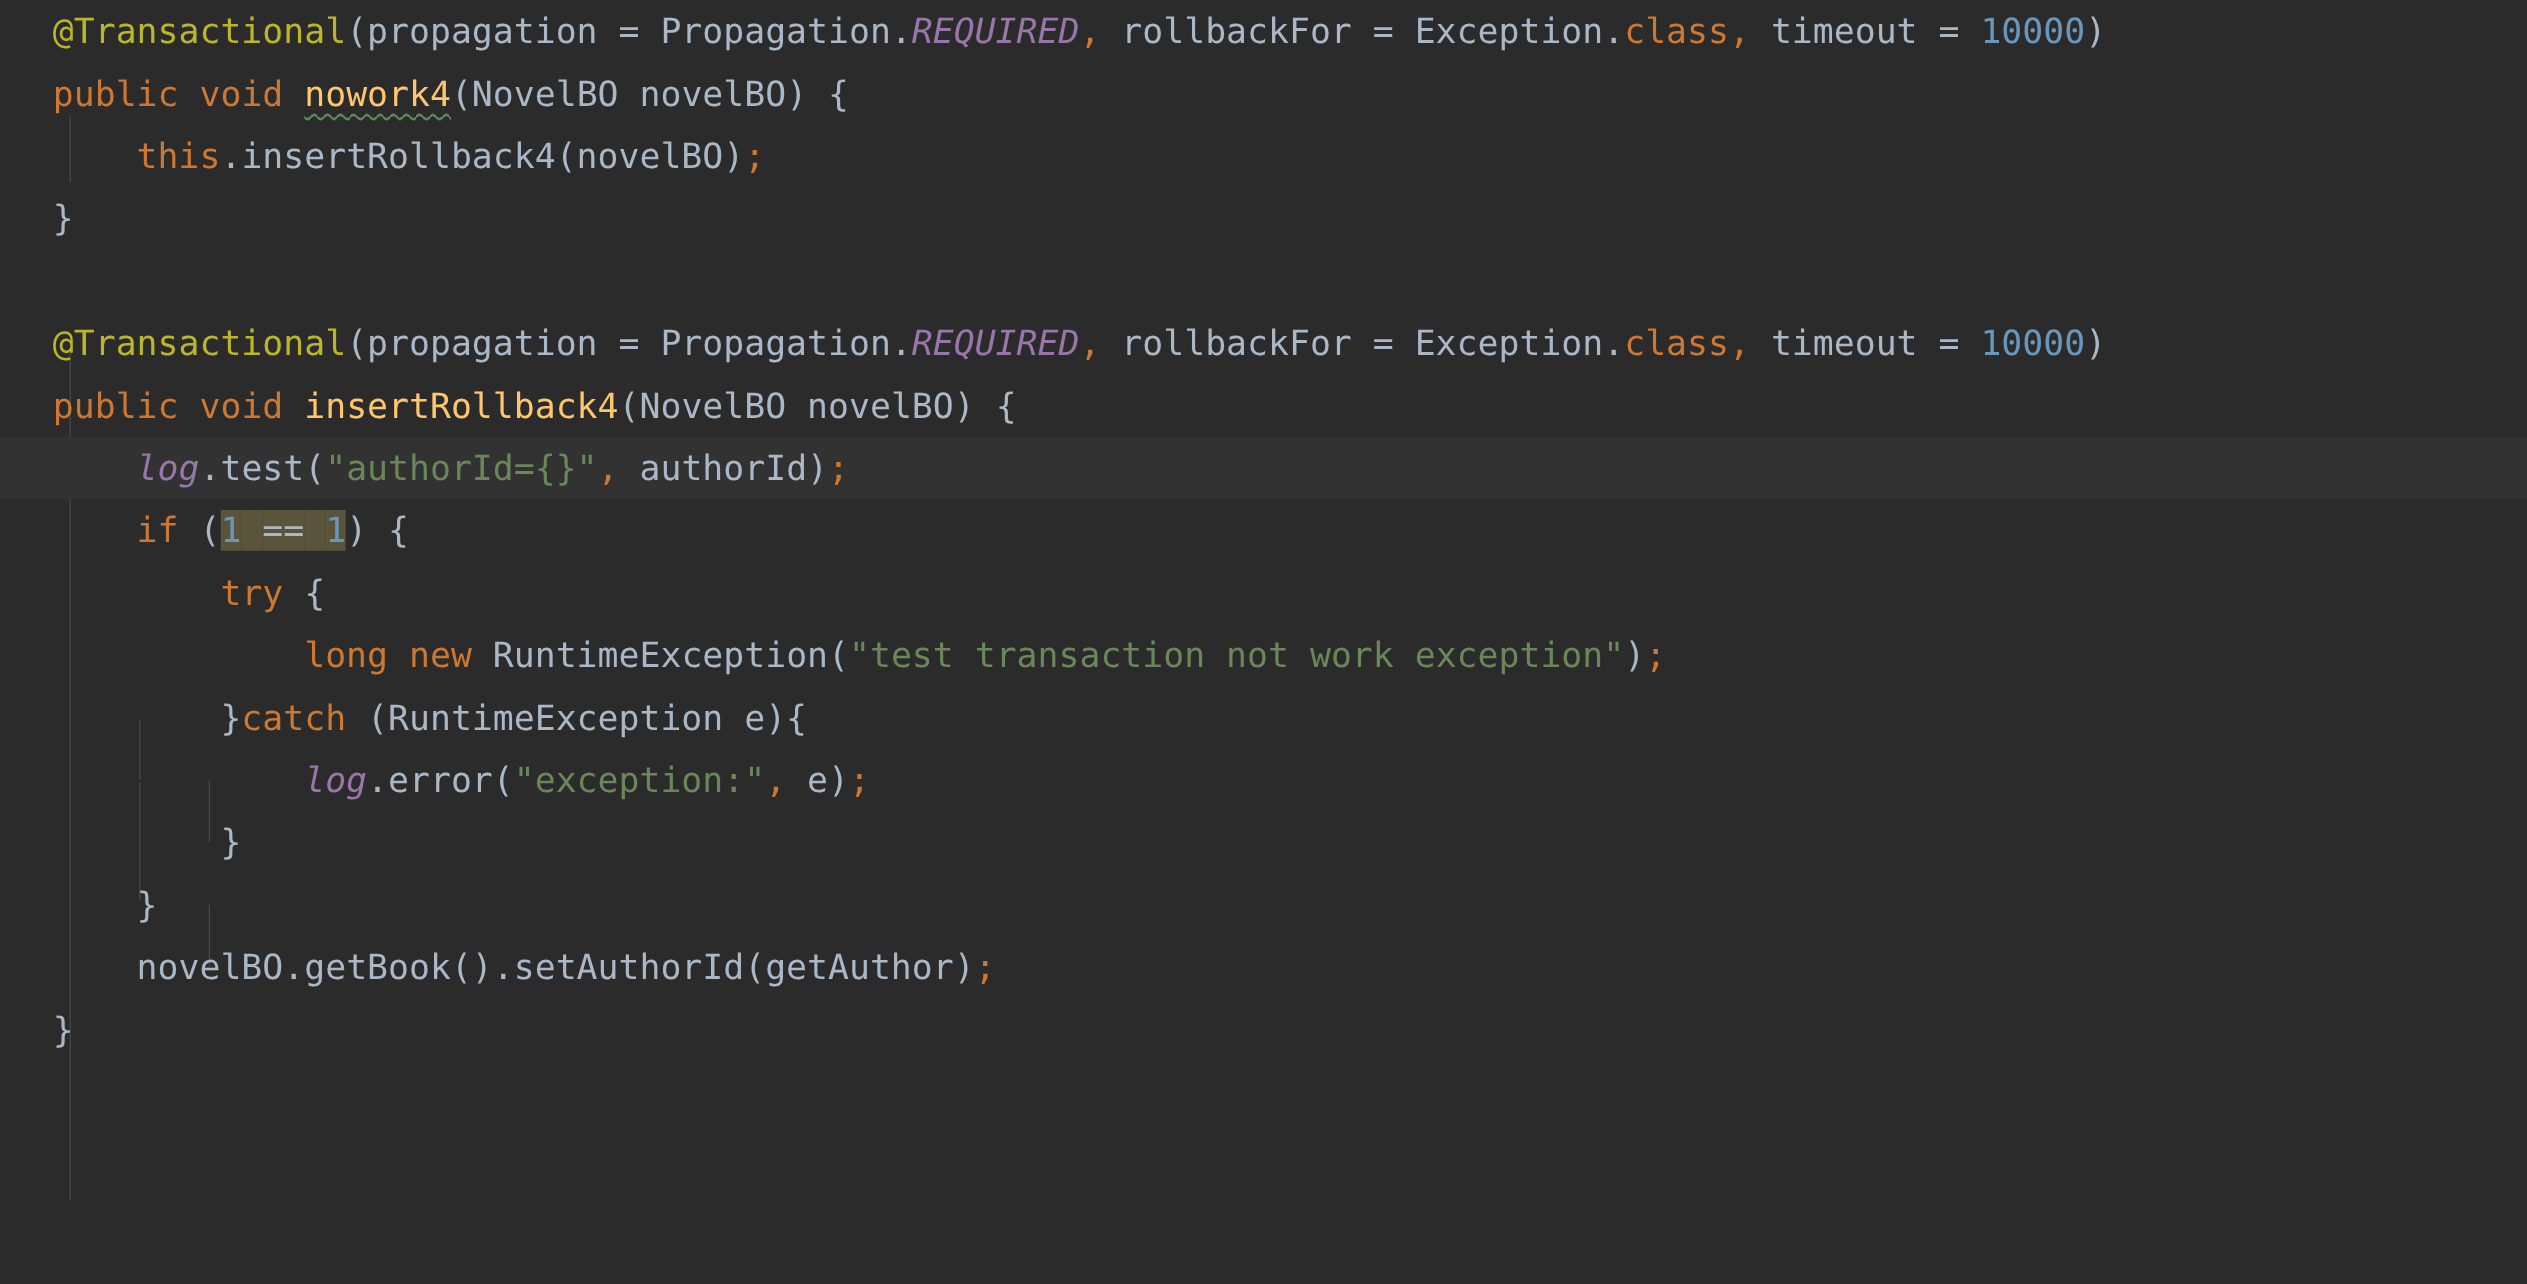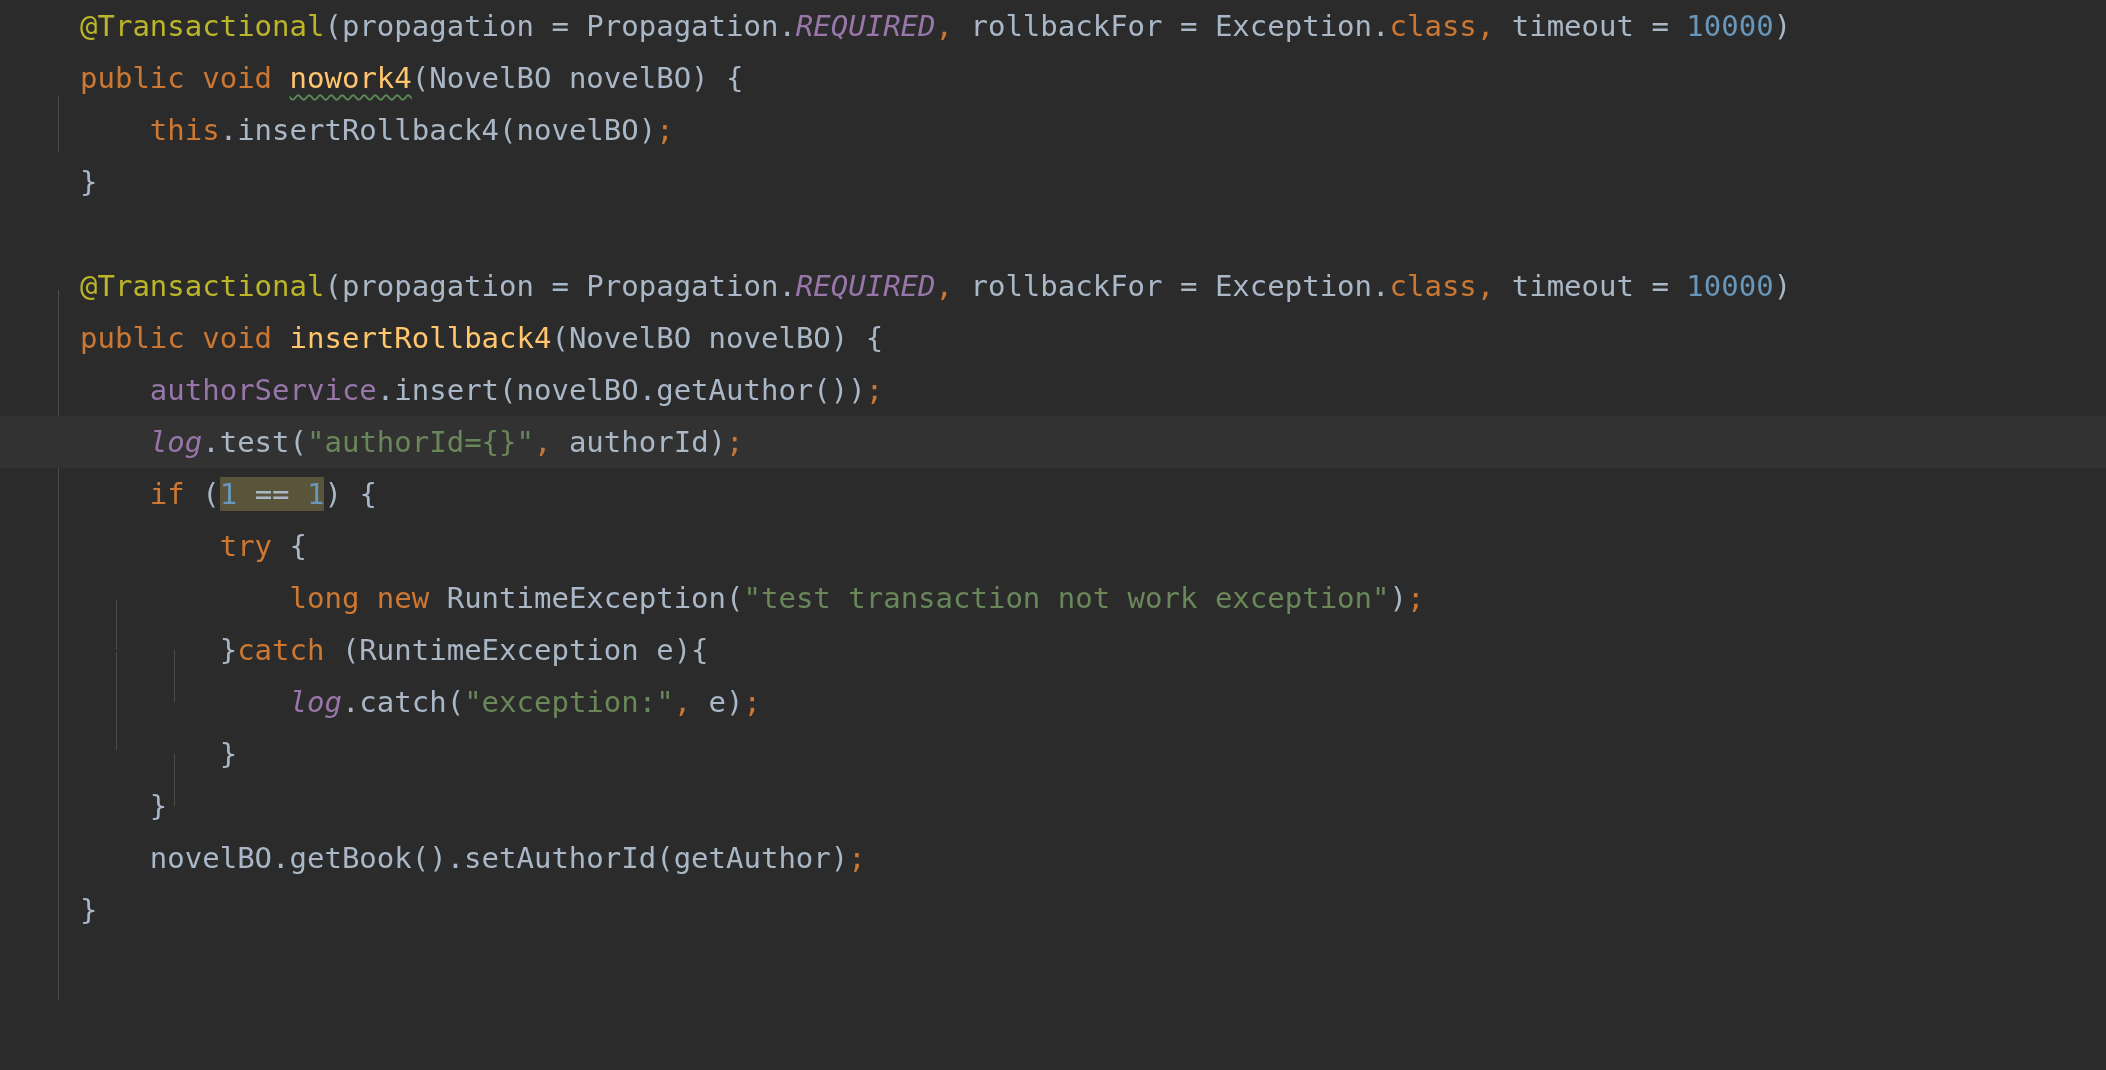--- a/index.html
+++ b/index.html
@@ -27,21 +27,21 @@
     left: 0;
     top: 0;
     width: 2106px;
     height: 1070px;
   }
 
   .line {
     position: relative;
     height: 52px;
     white-space: pre;
-    padding-left: 80px;
+    padding-left: 44px;
     box-sizing: border-box;
     color: #a9b7c6;
     z-index: 2;
   }
 
   
   .line.current {
     background: #323232;
   }
 
@@ -84,27 +84,26 @@
 
 <div id="editor">
   <div class="code-area" id="code-area">
       <div class="line"><span class="t-ann">@Transactional</span><span class="t-default">(propagation = Propagation.</span><span class="t-static">REQUIRED</span><span class="t-semi">,</span><span class="t-default"> rollbackFor = Exception.</span><span class="t-kw">class</span><span class="t-semi">,</span><span class="t-default"> timeout = </span><span class="t-num">10000</span><span class="t-default">)</span></div>
       <div class="line"><span class="t-kw">public</span><span class="t-default"> </span><span class="t-kw">void</span><span class="t-default"> </span><span class="t-method squiggle">nowork4</span><span class="t-default">(NovelBO novelBO) {</span></div>
       <div class="line"><span class="t-default">    </span><span class="t-kw">this</span><span class="t-default">.insertRollback4(novelBO)</span><span class="t-semi">;</span></div>
       <div class="line"><span class="t-default">}</span></div>
       <div class="line">&nbsp;</div>
       <div class="line"><span class="t-ann">@Transactional</span><span class="t-default">(propagation = Propagation.</span><span class="t-static">REQUIRED</span><span class="t-semi">,</span><span class="t-default"> rollbackFor = Exception.</span><span class="t-kw">class</span><span class="t-semi">,</span><span class="t-default"> timeout = </span><span class="t-num">10000</span><span class="t-default">)</span></div>
       <div class="line"><span class="t-kw">public</span><span class="t-default"> </span><span class="t-kw">void</span><span class="t-default"> </span><span class="t-method">insertRollback4</span><span class="t-default">(NovelBO novelBO) {</span></div>
-      <div class="line"><span class="t-default">    </span><span class="t-field">authorService</span><span class="t-default">.insert(novelBO.getAuthor())</span><span class="t-semi">;</span></div>
       <div class="line current"><span class="t-default">    </span><span class="t-static">log</span><span class="t-default">.test(</span><span class="t-str">"authorId={}"</span><span class="t-semi">,</span><span class="t-default"> authorId)</span><span class="t-semi">;</span></div>
       <div class="line"><span class="t-default">    </span><span class="t-kw">if</span><span class="t-default"> (</span><span class="t-num hl-warn">1</span><span class="t-default hl-warn"> </span><span class="t-default hl-warn">==</span><span class="t-default hl-warn"> </span><span class="t-num hl-warn">1</span><span class="t-default">) {</span></div>
       <div class="line"><span class="t-default">        </span><span class="t-kw">try</span><span class="t-default"> {</span></div>
       <div class="line"><span class="t-default">            </span><span class="t-kw">long</span><span class="t-default"> </span><span class="t-kw">new</span><span class="t-default"> RuntimeException(</span><span class="t-str">"test transaction not work exception"</span><span class="t-default">)</span><span class="t-semi">;</span></div>
       <div class="line"><span class="t-default">        }</span><span class="t-kw">catch</span><span class="t-default"> (RuntimeException e){</span></div>
-      <div class="line"><span class="t-default">            </span><span class="t-static">log</span><span class="t-default">.catch(</span><span class="t-str">"exception:"</span><span class="t-semi">,</span><span class="t-default"> e)</span><span class="t-semi">;</span></div>
+      <div class="line"><span class="t-default">            </span><span class="t-static">log</span><span class="t-default">.error(</span><span class="t-str">"exception:"</span><span class="t-semi">,</span><span class="t-default"> e)</span><span class="t-semi">;</span></div>
       <div class="line"><span class="t-default">        }</span></div>
       <div class="line"><span class="t-default">    }</span></div>
       <div class="line"><span class="t-default">    </span><span class="t-default">novelBO.getBook().setAuthorId(getAuthor)</span><span class="t-semi">;</span></div>
       <div class="line"><span class="t-default">}</span></div>
     </div>
 <div class="guide" style="left: 58px; top: 96px; height: 56px;"></div>
     <div class="guide" style="left: 58px; top: 290px; height: 710px;"></div>
     <div class="guide" style="left: 116px; top: 600px; height: 50px;"></div>
     <div class="guide" style="left: 116px; top: 652px; height: 98px;"></div>
     <div class="guide" style="left: 174px; top: 650px; height: 52px;"></div>

